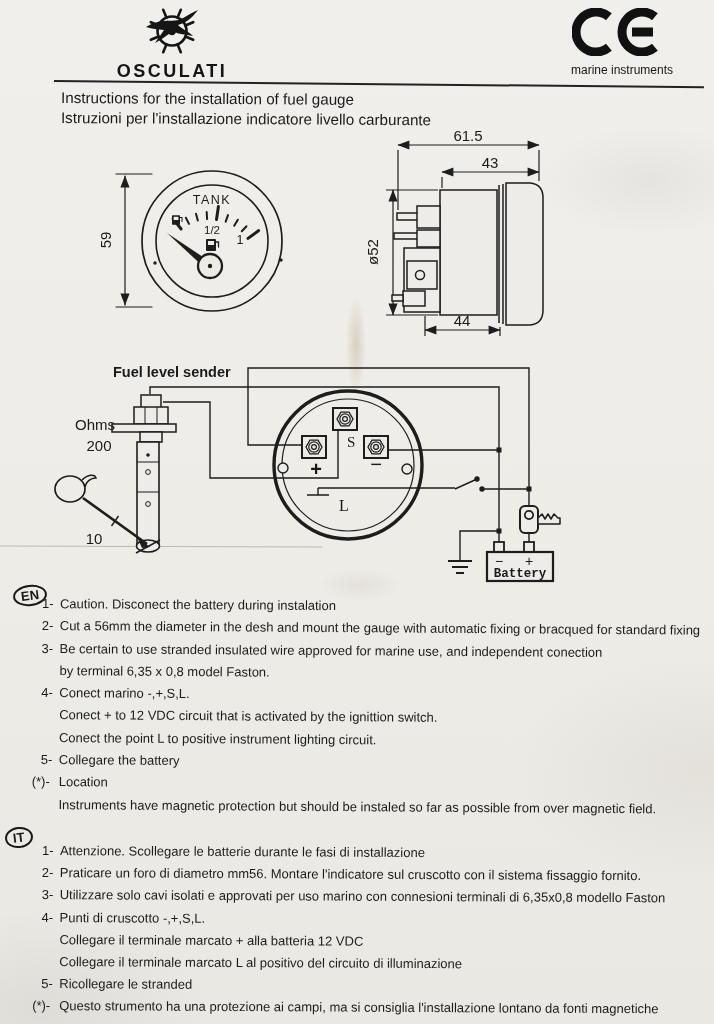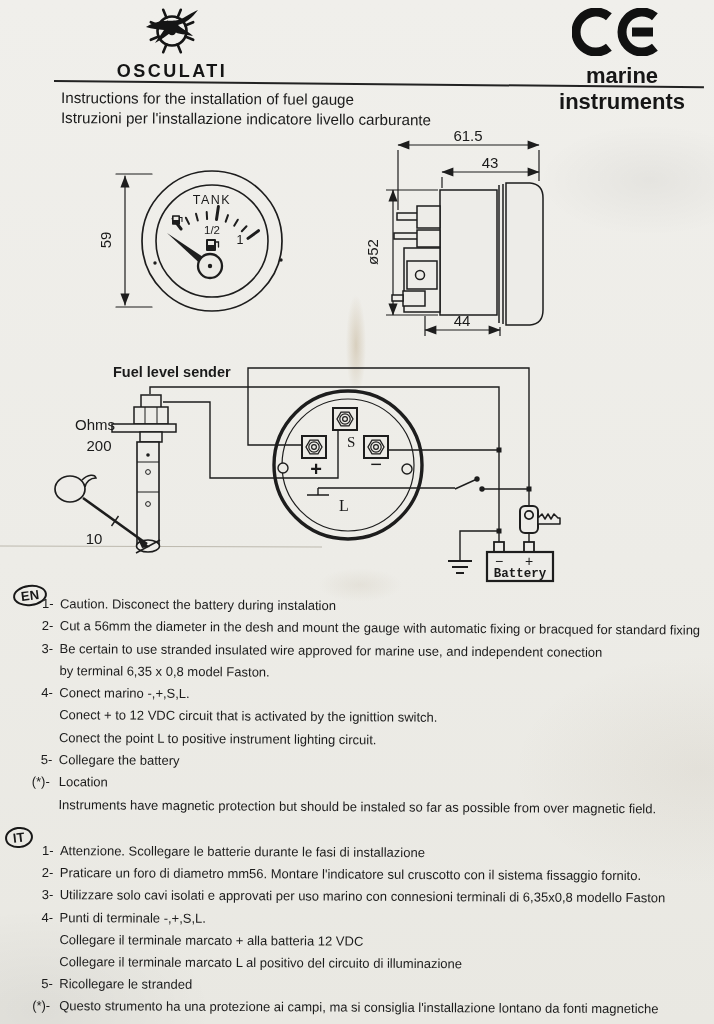--- a/index.html
+++ b/index.html
@@ -10,21 +10,21 @@
       radial-gradient(ellipse 14px 70px at 356px 345px, rgba(165,138,92,.30), rgba(165,138,92,0) 72%),
       radial-gradient(ellipse 60px 24px at 360px 585px, rgba(150,130,95,.10), transparent 70%),
       radial-gradient(ellipse 160px 80px at 650px 180px, rgba(0,0,0,.045), transparent 70%),
       radial-gradient(ellipse 260px 160px at 700px 770px, rgba(120,100,70,.07), transparent 72%),
       radial-gradient(ellipse 240px 140px at 40px 1010px, rgba(0,0,0,.05), transparent 72%),
       linear-gradient(180deg,#f0efeb 0%,#edece7 55%,#e9e8e2 100%);
   }
   .hdr-logo{position:absolute;left:110px;top:5px;width:124px;text-align:center;}
   .brand{font-size:18px;font-weight:700;letter-spacing:2.5px;margin-top:0px;color:#151515;}
   .hdr-ce{position:absolute;left:538px;top:8px;width:168px;text-align:center;}
-  .tagline{font-size:22px;margin-top:3px;color:#161616;font-weight:bold;}
+  .tagline{font-size:12px;margin-top:3px;color:#161616;}
   .hdr-rule{position:absolute;left:54px;top:80px;width:650px;border-top:2.6px solid #222;
     transform:rotate(.55deg);transform-origin:left center;}
   .titles{position:absolute;left:61px;top:88px;font-size:15.2px;line-height:19.5px;color:#1a1a1a;
     transform:rotate(.35deg);transform-origin:left center;}
   svg.draw{position:absolute;left:0;top:0;}
   svg text{font-family:"Liberation Sans",sans-serif;fill:#1a1a1a;}
   svg .serif{font-family:"Liberation Serif",serif;}
   svg .mono{font-family:"Liberation Mono","DejaVu Sans Mono",monospace;}
   .sec{position:absolute;left:0;width:714px;}
   .sec-en{top:581px;}
@@ -339,21 +339,21 @@
           <span class="txt">Praticare un foro di diametro mm56. Montare l'indicatore sul cruscotto con il sistema fissaggio fornito.</span>
         </div>
 
         <div class="row">
           <span class="pfx">3-</span>
           <span class="txt">Utilizzare solo cavi isolati e approvati per uso marino con connesioni terminali di 6,35x0,8 modello Faston</span>
         </div>
 
         <div class="row">
           <span class="pfx">4-</span>
-          <span class="txt">Punti di terminale -,+,S,L.</span>
+          <span class="txt">Punti di cruscotto -,+,S,L.</span>
         </div>
 
         <div class="row">
           <span class="pfx"></span>
           <span class="txt">Collegare il terminale marcato + alla batteria 12 VDC</span>
         </div>
 
         <div class="row">
           <span class="pfx"></span>
           <span class="txt">Collegare il terminale marcato L al positivo del circuito di illuminazione</span>

